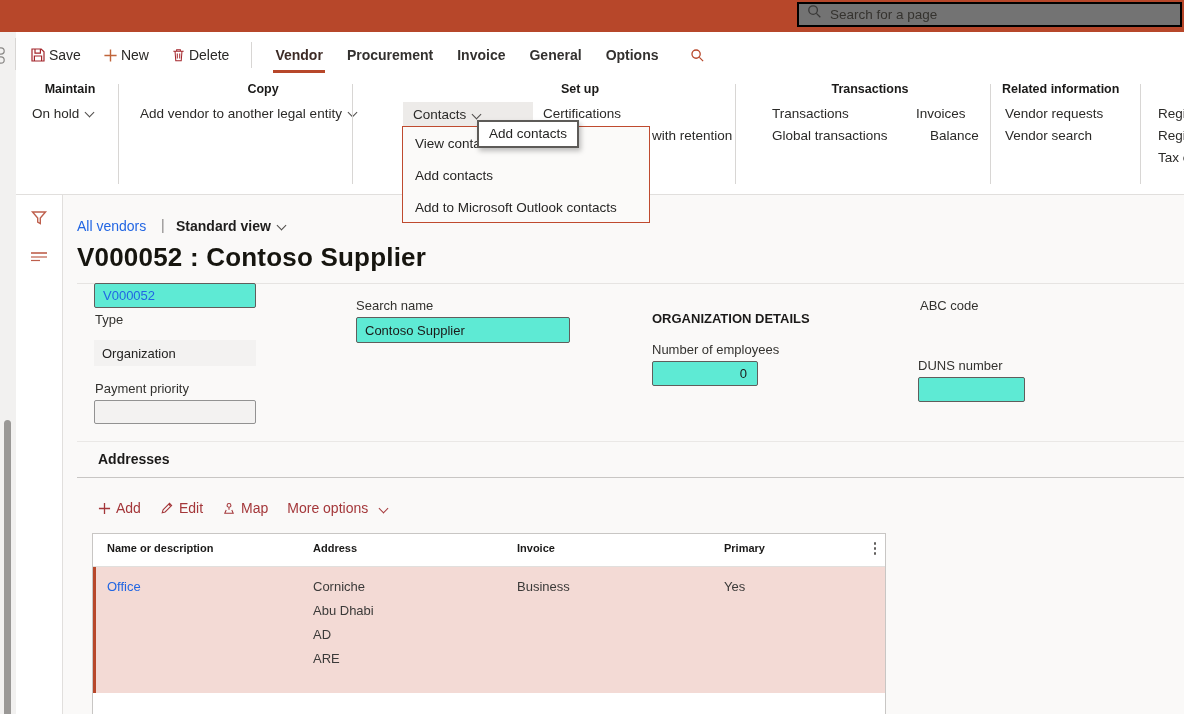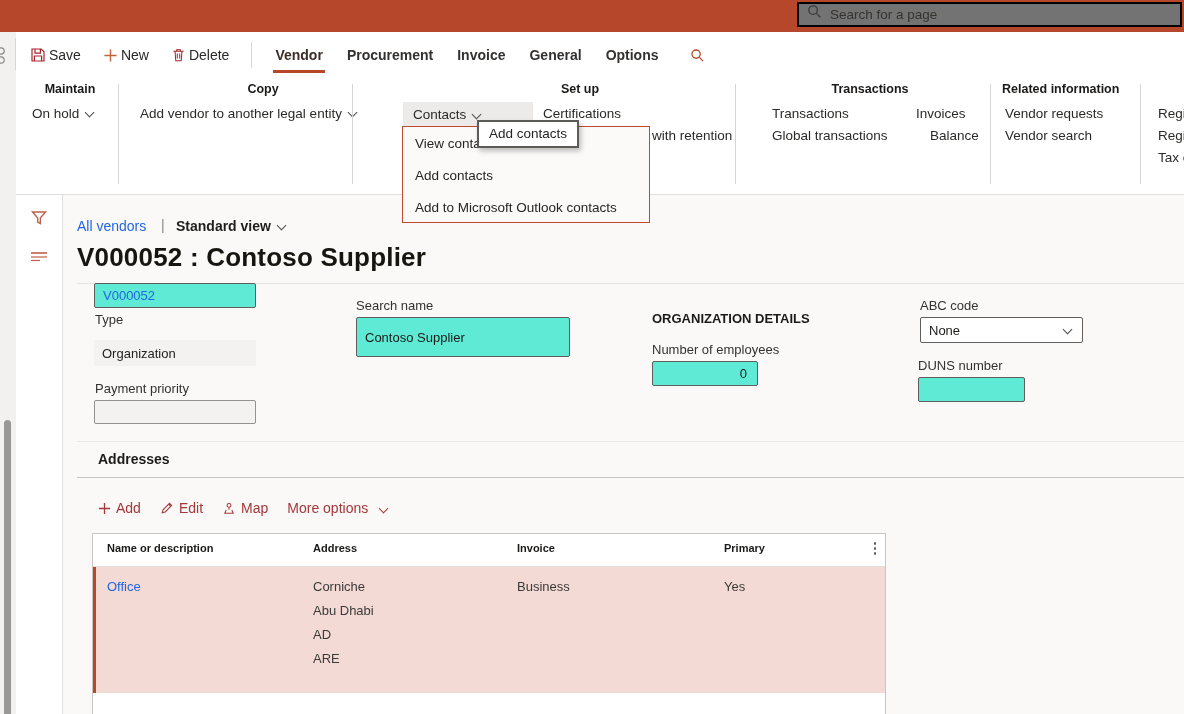--- a/index.html
+++ b/index.html
@@ -213,31 +213,27 @@
 
   <input class="inp" style="left: 94px; top: 283px; width: 162px; height: 25px; color: rgb(34, 102, 227);" value="V000052">
 
   <div class="lbl" style="left:95px;top:312px;">Type</div>
   <div class="robox" style="left:94px;top:340px;width:162px;height:26px;">Organization</div>
 
   <div class="lbl" style="left:95px;top:381px;">Payment priority</div>
   <div class="robox" style="left:94px;top:400px;width:162px;height:24px;border:1px solid #929292;border-radius:2px;"></div>
 
   <div class="lbl" style="left:356px;top:298px;">Search name</div>
-  <input class="inp" style="left: 356px; top: 317px; width: 214px; height: 40px;" value="Contoso Supplier">
+  <input class="inp" style="left: 356px; top: 317px; width: 214px; height: 26px;" value="Contoso Supplier">
 
   <div class="secheader" style="left:652px;top:311px;">ORGANIZATION DETAILS</div>
   <div class="lbl" style="left:652px;top:342px;">Number of employees</div>
   <input class="inp" style="left: 652px; top: 361px; width: 106px; height: 25px; text-align: right; padding-right: 10px;" value="0">
 
   <div class="lbl" style="left:920px;top:298px;">ABC code</div>
-  <div class="selectbox" style="left:920px;top:317px;width:163px;height:26px;">
-    <span>None</span>
-    <span class="chev"></span>
-  </div>
 
   <div class="lbl" style="left:918px;top:358px;">DUNS number</div>
   <input class="inp" style="left: 918px; top: 377px; width: 107px; height: 25px;">
 
   <div class="hline" style="left:77px;top:441px;width:1107px;background:#EAE8E6;"></div>
   <div class="addr-title">Addresses</div>
   <div class="hline" style="left:77px;top:477px;width:1107px;background:#C8C6C4;"></div>
 
   <div class="addrbar">
     <div class="tbtn">

